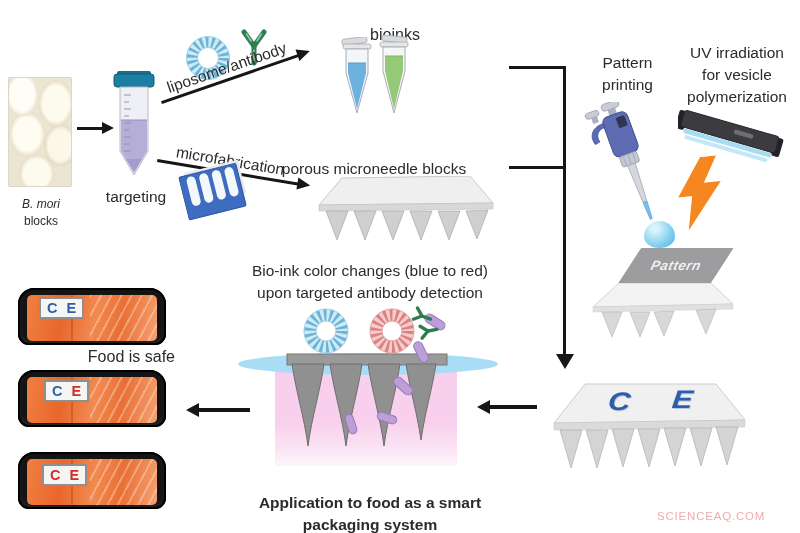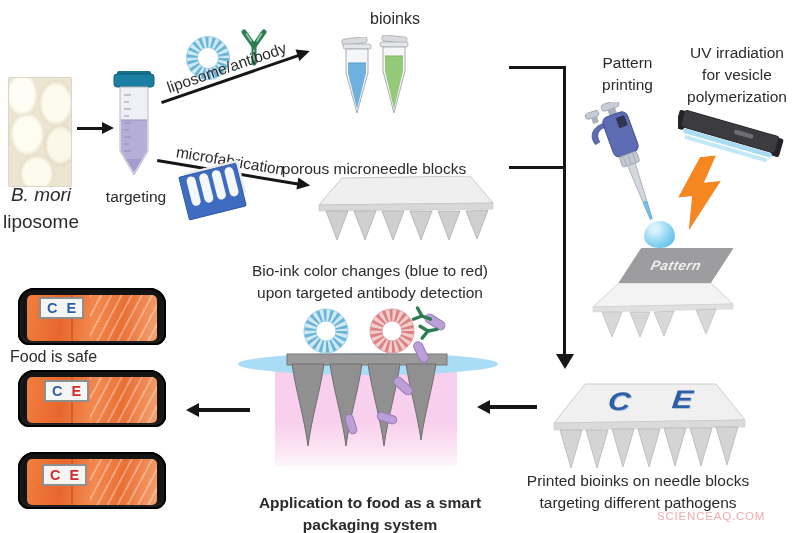--- a/index.html
+++ b/index.html
@@ -49,36 +49,36 @@
     border-radius:16px 16px 11px 11px;box-shadow:inset 0 0 0 2px #000, inset 0 -3px 6px #2e2e2e;}
   .salmon{position:absolute;left:9px;right:9px;top:7px;bottom:4px;border-radius:5px;overflow:hidden;
     background:linear-gradient(100deg,#f0803f 0%,#e9662c 28%,#f28a50 52%,#e96f33 72%,#f5a271 100%);}
   .salmon::before{content:"";position:absolute;right:-4px;top:0;width:55%;height:100%;
     background:repeating-linear-gradient(118deg, rgba(255,255,255,.30) 0 2px, rgba(255,255,255,0) 2px 9px);}
   .salmon::after{content:"";position:absolute;left:34%;top:0;width:2px;height:100%;background:rgba(150,60,20,.35);}
   .ce-label{position:absolute;left:21px;top:9px;background:#f5f5f3;border:2px solid #8f8f8f;
     padding:0 6px;display:flex;gap:9px;font-weight:700;font-size:14.5px;line-height:18px;}
   .ce-letter[data-color="blue"]{color:var(--letter-blue,#2c5fa8);}
   .ce-letter[data-color="red"]{color:var(--letter-red,#d22b2b);}
-  .pkg-caption{position:absolute;left:10px;width:165px;text-align:left;font-size:16px;}
+  .pkg-caption{position:absolute;left:10px;width:165px;text-align:right;font-size:16px;}
   
   .block-letter{position:absolute;font-weight:700;font-style:italic;font-size:31px;
     color:var(--letter-blue,#2c5fa8);transform:skewX(-6deg) scaleY(.82);text-shadow:1px 1px 0 #b9c6dd;}
   .watermark{position:absolute;left:657px;top:510px;font-size:11.5px;letter-spacing:.8px;
     color:#f2abab;font-weight:400;}
 </style>
 </head>
 <body>
 
 <div id="canvas">
 
   <div class="cocoons"></div>
-  <div class="lbl" style="left:0;top:182px;width:82px;font-size:19px">
+  <div class="lbl" style="left:0;top:196px;width:82px;font-size:12px">
     <div class="italic">B. mori</div>
-    <div>liposome</div>
+    <div>blocks</div>
   </div>
 
   <div class="arrow-r" style="left:77px;top:127px;width:26px"></div>
 
   <svg style="position:absolute;left:108px;top:71px" width="52" height="120" viewBox="0 0 52 120">
     <rect x="9" y="0" width="34" height="5" rx="2" fill="#16718f"></rect>
     <rect x="6" y="3" width="40" height="13" rx="3" fill="#1b7fa3" stroke="#125f79" stroke-width="1"></rect>
     <path d="M12,16 H40 V80 L26,104 L12,80 Z" fill="#eef0f5" stroke="#b4bac2" stroke-width="1"></path>
     <path d="M13,49 H39 V80 L26,102 L13,80 Z" fill="#b5aed8"></path>
     <line x1="13" y1="49" x2="39" y2="49" stroke="#978fc2" stroke-width="1"></line>
@@ -129,21 +129,21 @@
 
   <svg style="position:absolute;left:183px;top:166px;transform:rotate(-14deg)" width="64" height="52" viewBox="0 0 64 52">
     <rect x="6" y="0" width="56" height="34" fill="#e9e9ec"></rect>
     <rect x="0" y="3" width="59" height="44" rx="2" fill="#3d6cc0" stroke="#2c54a0" stroke-width="1"></rect>
     <rect x="7" y="5" width="9" height="30" rx="4.5" fill="#f4f7fb"></rect>
     <rect x="20" y="5" width="9" height="30" rx="4.5" fill="#f4f7fb"></rect>
     <rect x="33" y="5" width="9" height="30" rx="4.5" fill="#f4f7fb"></rect>
     <rect x="46" y="5" width="9" height="30" rx="4.5" fill="#f4f7fb"></rect>
   </svg>
 
-  <div class="lbl" style="left:300px;top:8px;width:190px;font-size:16px">bioinks</div>
+  <div class="lbl" style="left:300px;top:24px;width:190px;font-size:16px">bioinks</div>
 
   <svg style="position:absolute;left:337px;top:37px" width="40" height="92" viewBox="0 0 40 92">
     <rect x="5" y="1" width="25" height="6" rx="2" fill="#d9dbde" stroke="#a5a8ad" stroke-width="0.8" transform="rotate(-7 17 4)"></rect>
     <rect x="6" y="7" width="28" height="5" rx="2" fill="#e4e6e9" stroke="#a5a8ad" stroke-width="0.8"></rect>
     <path d="M9,12 H31 V36 L20,76 L9,36 Z" fill="#f4f6f8" stroke="#a9adb3" stroke-width="1"></path>
     <path d="M11,26 H29 V36 L20,72 L11,36 Z" fill="#6fb1de"></path>
     <line x1="11" y1="26" x2="29" y2="26" stroke="#5a9ecf" stroke-width="1"></line>
   </svg>
   <svg style="position:absolute;left:374px;top:35px" width="40" height="94" viewBox="0 0 40 94">
     <rect x="8" y="1" width="25" height="6" rx="2" fill="#d9dbde" stroke="#a5a8ad" stroke-width="0.8" transform="rotate(6 20 4)"></rect>
@@ -243,24 +243,20 @@
         <polygon points="60,49 82,49 71,87"></polygon>
           <polygon points="86,49 108,49 97,87"></polygon>
         <polygon points="112,48 134,48 123,86"></polygon>
           <polygon points="138,48 160,48 149,86"></polygon>
         <polygon points="164,47 186,47 175,85"></polygon>
       </g>
     </svg>
     <span class="block-letter" style="left:56px;top:4px">C</span>
     <span class="block-letter" style="left:120px;top:2px">E</span>
   </div>
-  <div class="lbl" style="left:524px;top:470px;width:228px">
-    <div>Printed bioinks on needle blocks</div>
-    <div>targeting different pathogens</div>
-  </div>
 
   <div class="lbl" style="left:242px;top:260px;width:256px">
     <div>Bio-ink color changes (blue to red)</div>
     <div>upon targeted antibody detection</div>
   </div>
 
   <svg style="position:absolute;left:235px;top:298px" width="266" height="180" viewBox="0 0 266 180">
     <defs>
       <linearGradient id="tissue" x1="0" y1="0" x2="0" y2="1">
         <stop offset="0" stop-color="#f8cfec"></stop>

